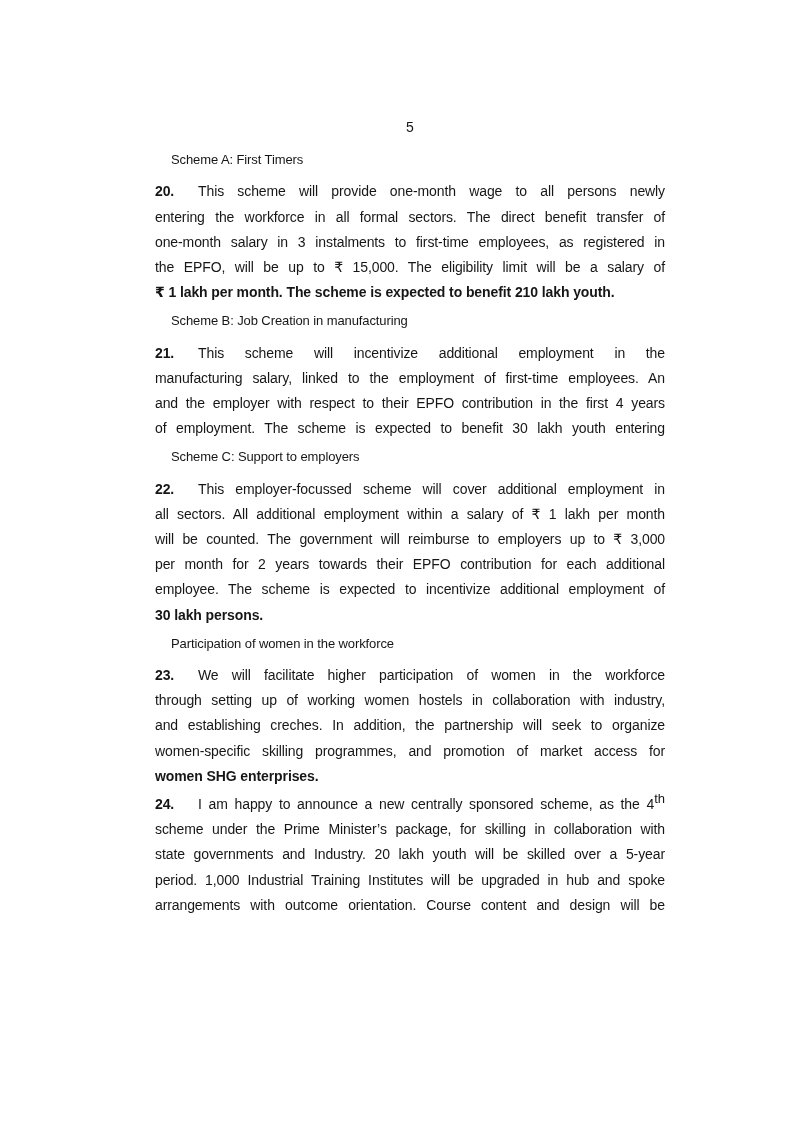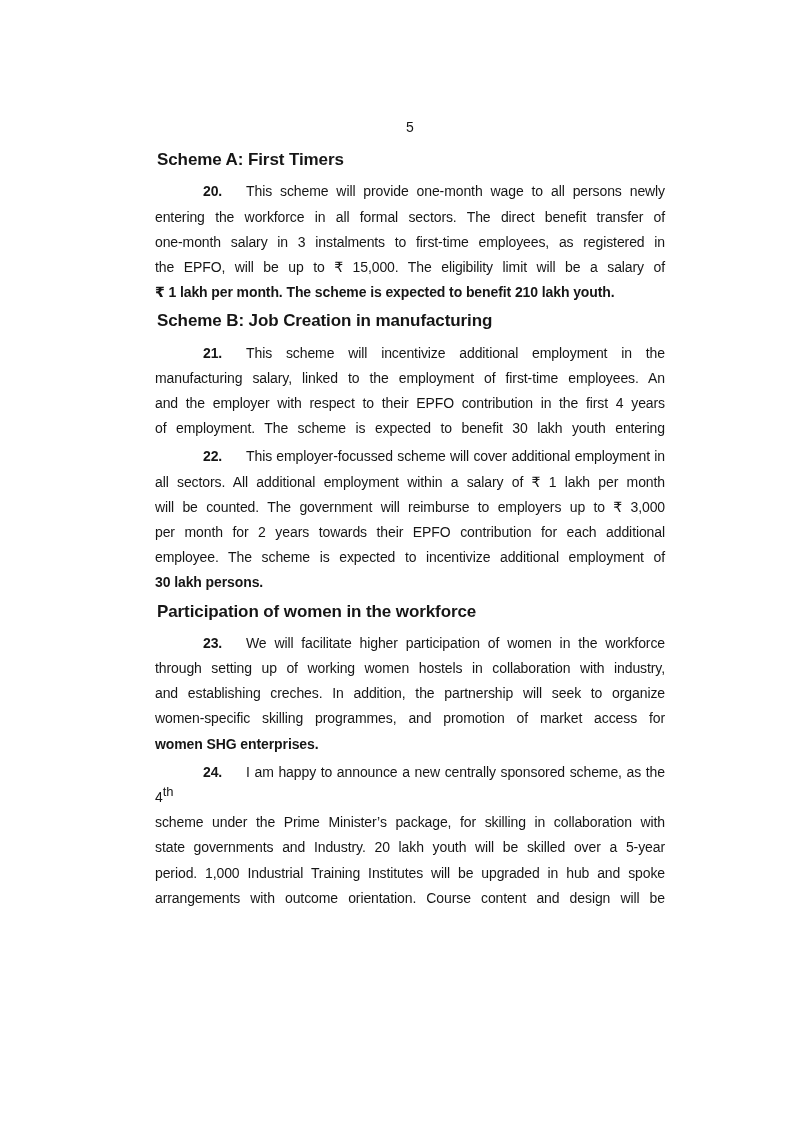--- a/index.html
+++ b/index.html
@@ -22,45 +22,44 @@
     left: 155px;
     width: 510px;
   }
   .page-num {
     text-align: center;
     font-size: 14px;
     line-height: 25.2px;
     margin: 0 0 7px 0;
   }
   .heading {
-    font-weight: 700;
-    font-size: 17px;
+    font-weight: 400;
+    font-size: 13px;
     line-height: 25.2px;
-    margin: 0 0 7px 2px;
+    margin: 0 0 7px 16px;
     letter-spacing: -0.1px;
   }
   .para {
     margin: 0 0 3px 0;
     font-size: 14px;
   }
   .line {
     line-height: 25.2px;
     letter-spacing: -0.1px;
     text-align: justify;
     text-align-last: justify;
   }
   .line.last {
     text-align-last: left;
     font-weight: bold;
   }
   .para-num {
     display: inline-block;
     width: 43px;
     font-weight: 700;
-    margin-left: 48px;
   }
   sup {
     font-size: 13px;
     line-height: 0;
     vertical-align: super;
     letter-spacing: 0;
   }
 </style>
 </head>
 <body>
@@ -77,20 +76,21 @@
           <div class="line"><span>the EPFO, will be up to ₹ 15,000. The eligibility limit will be a salary of</span></div>
           <div class="line last"><span>₹ 1 lakh per month. The scheme is expected to benefit 210 lakh youth.</span></div>
         </div>
         <div class="heading">Scheme B: Job Creation in manufacturing</div>
         <div class="para">
           <div class="line"><span class="para-num">21.</span><span>This scheme will incentivize additional employment in the</span></div>
           <div class="line"><span>manufacturing salary, linked to the employment of first-time employees. An</span></div>
           <div class="line"><span>and the employer with respect to their EPFO contribution in the first 4 years</span></div>
           <div class="line"><span>of employment. The scheme is expected to benefit 30 lakh youth entering</span></div>
         </div>
+        <div class="heading">Scheme C: Support to employers</div>
         <div class="para">
           <div class="line"><span class="para-num">22.</span><span>This employer-focussed scheme will cover additional employment in</span></div>
           <div class="line"><span>all sectors. All additional employment within a salary of ₹ 1 lakh per month</span></div>
           <div class="line"><span>will be counted. The government will reimburse to employers up to ₹ 3,000</span></div>
           <div class="line"><span>per month for 2 years towards their EPFO contribution for each additional</span></div>
           <div class="line"><span>employee. The scheme is expected to incentivize additional employment of</span></div>
           <div class="line last"><span>30 lakh persons.</span></div>
         </div>
         <div class="heading">Participation of women in the workforce</div>
         <div class="para">

